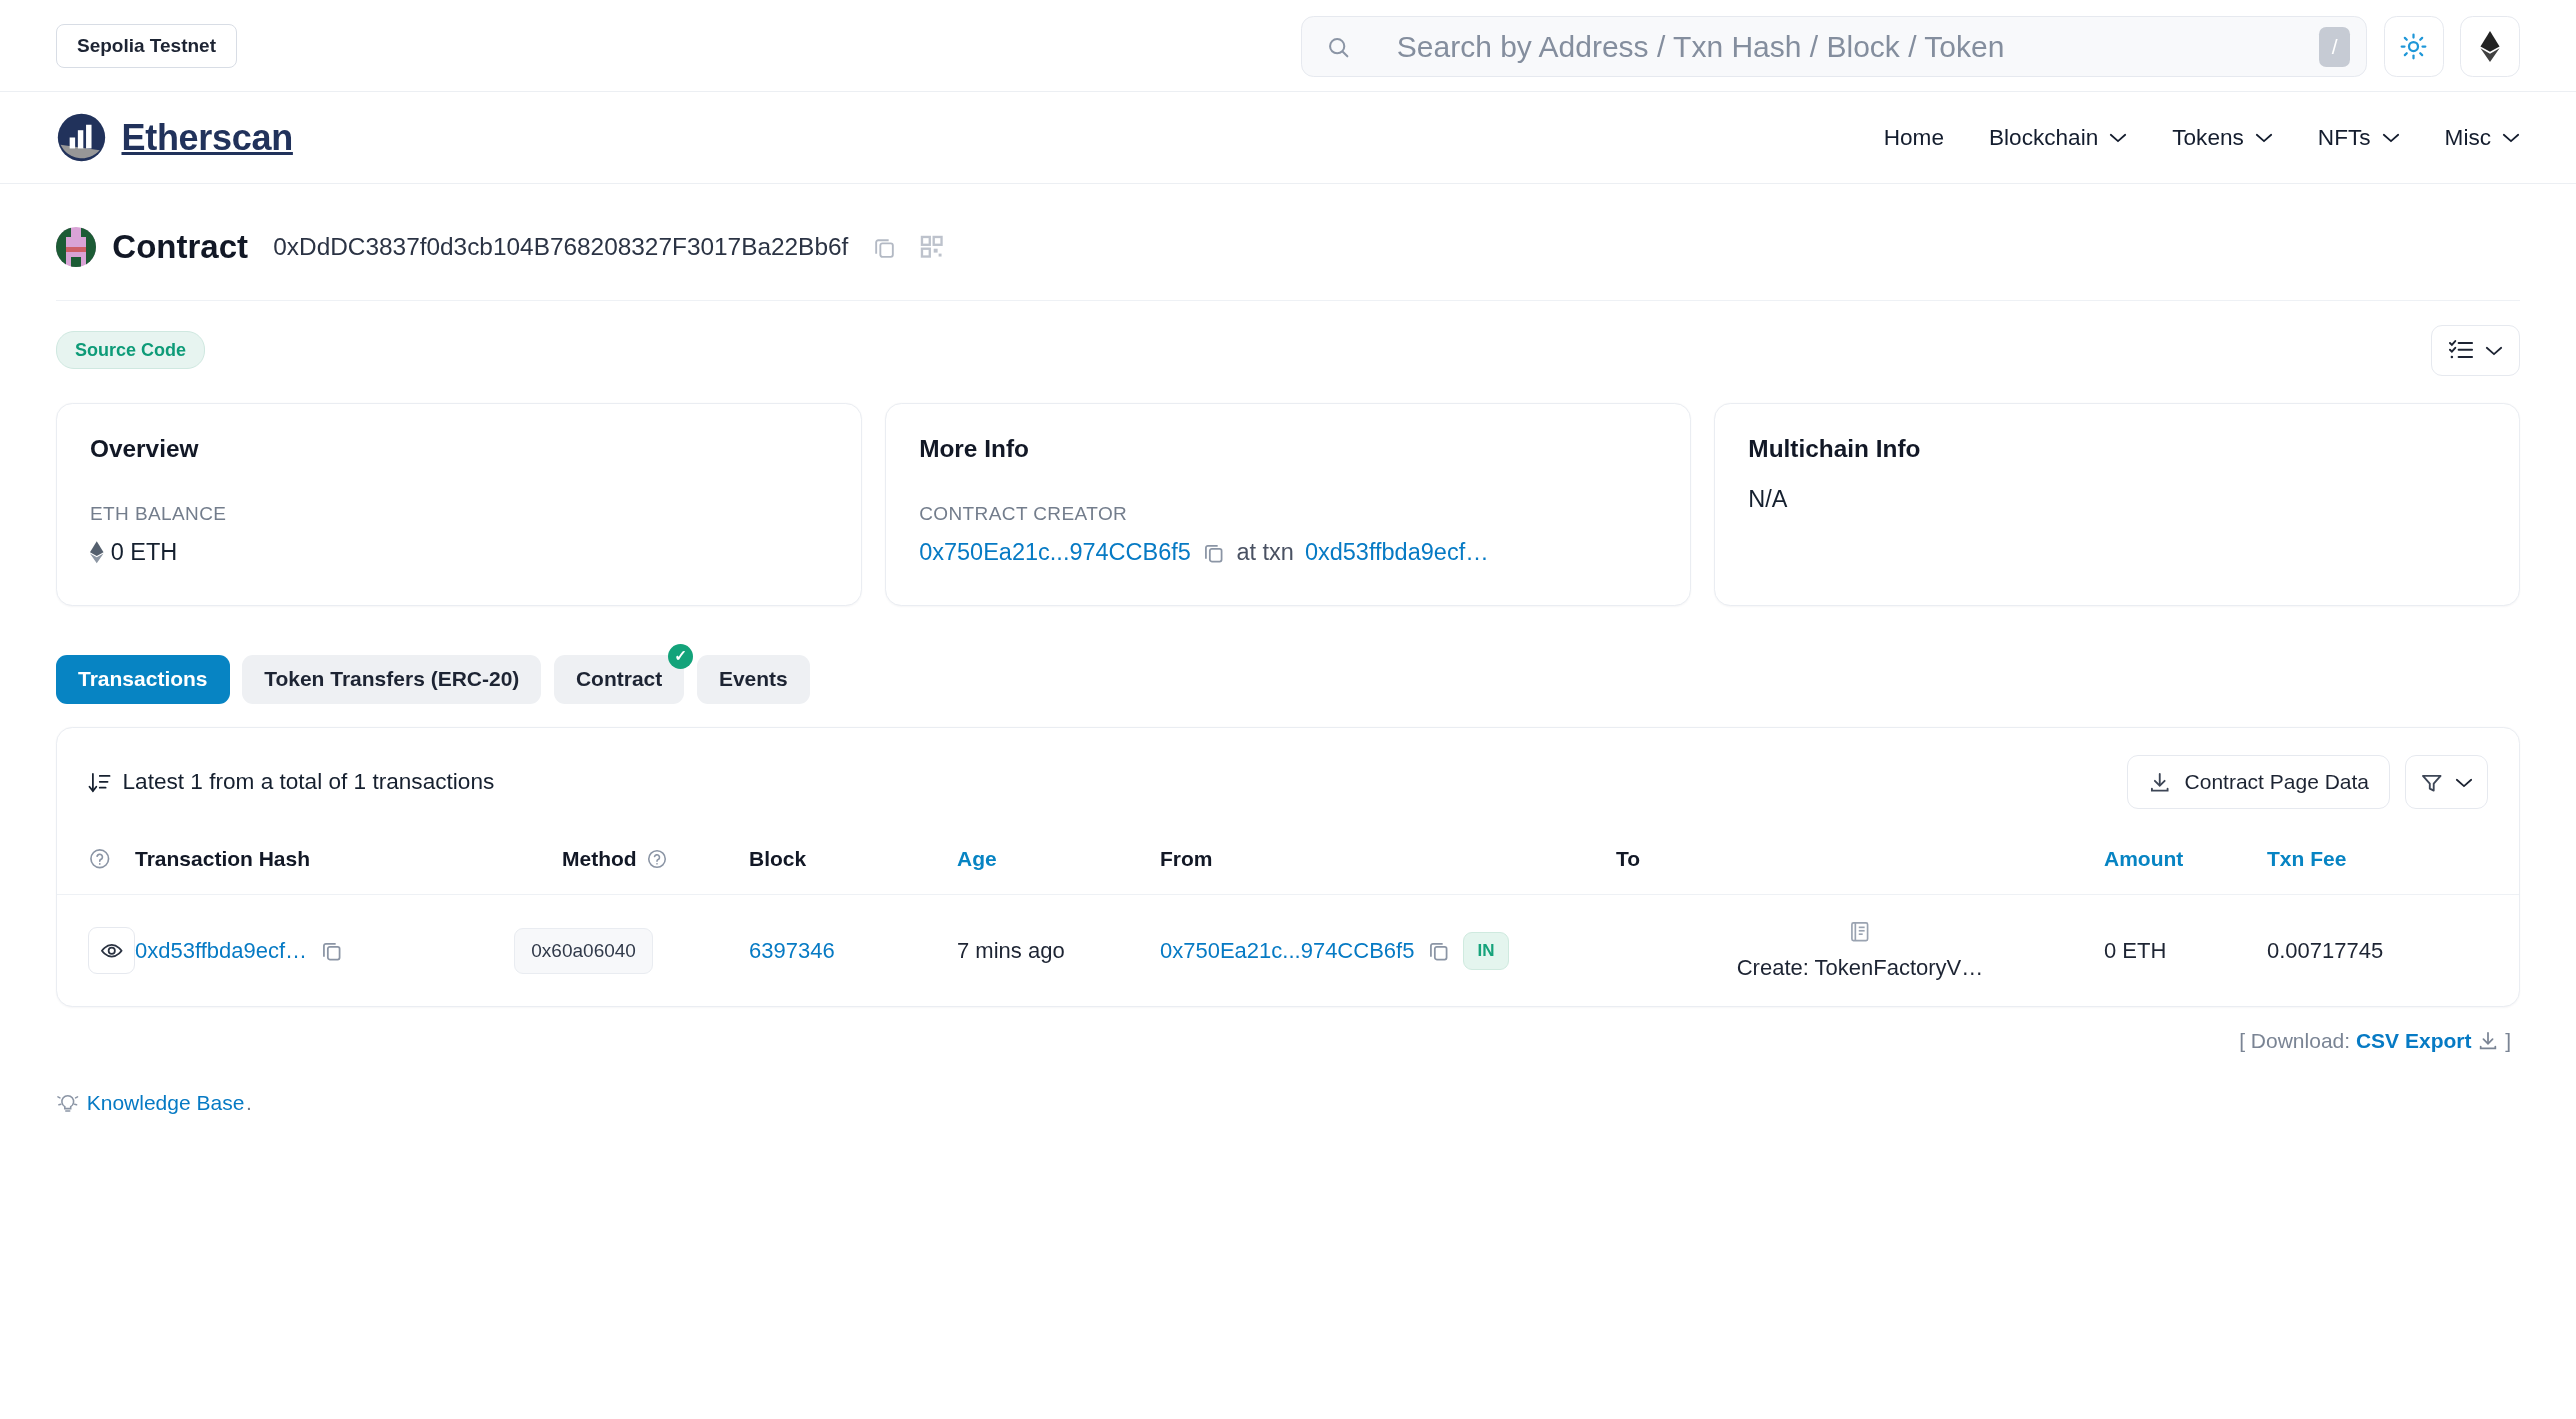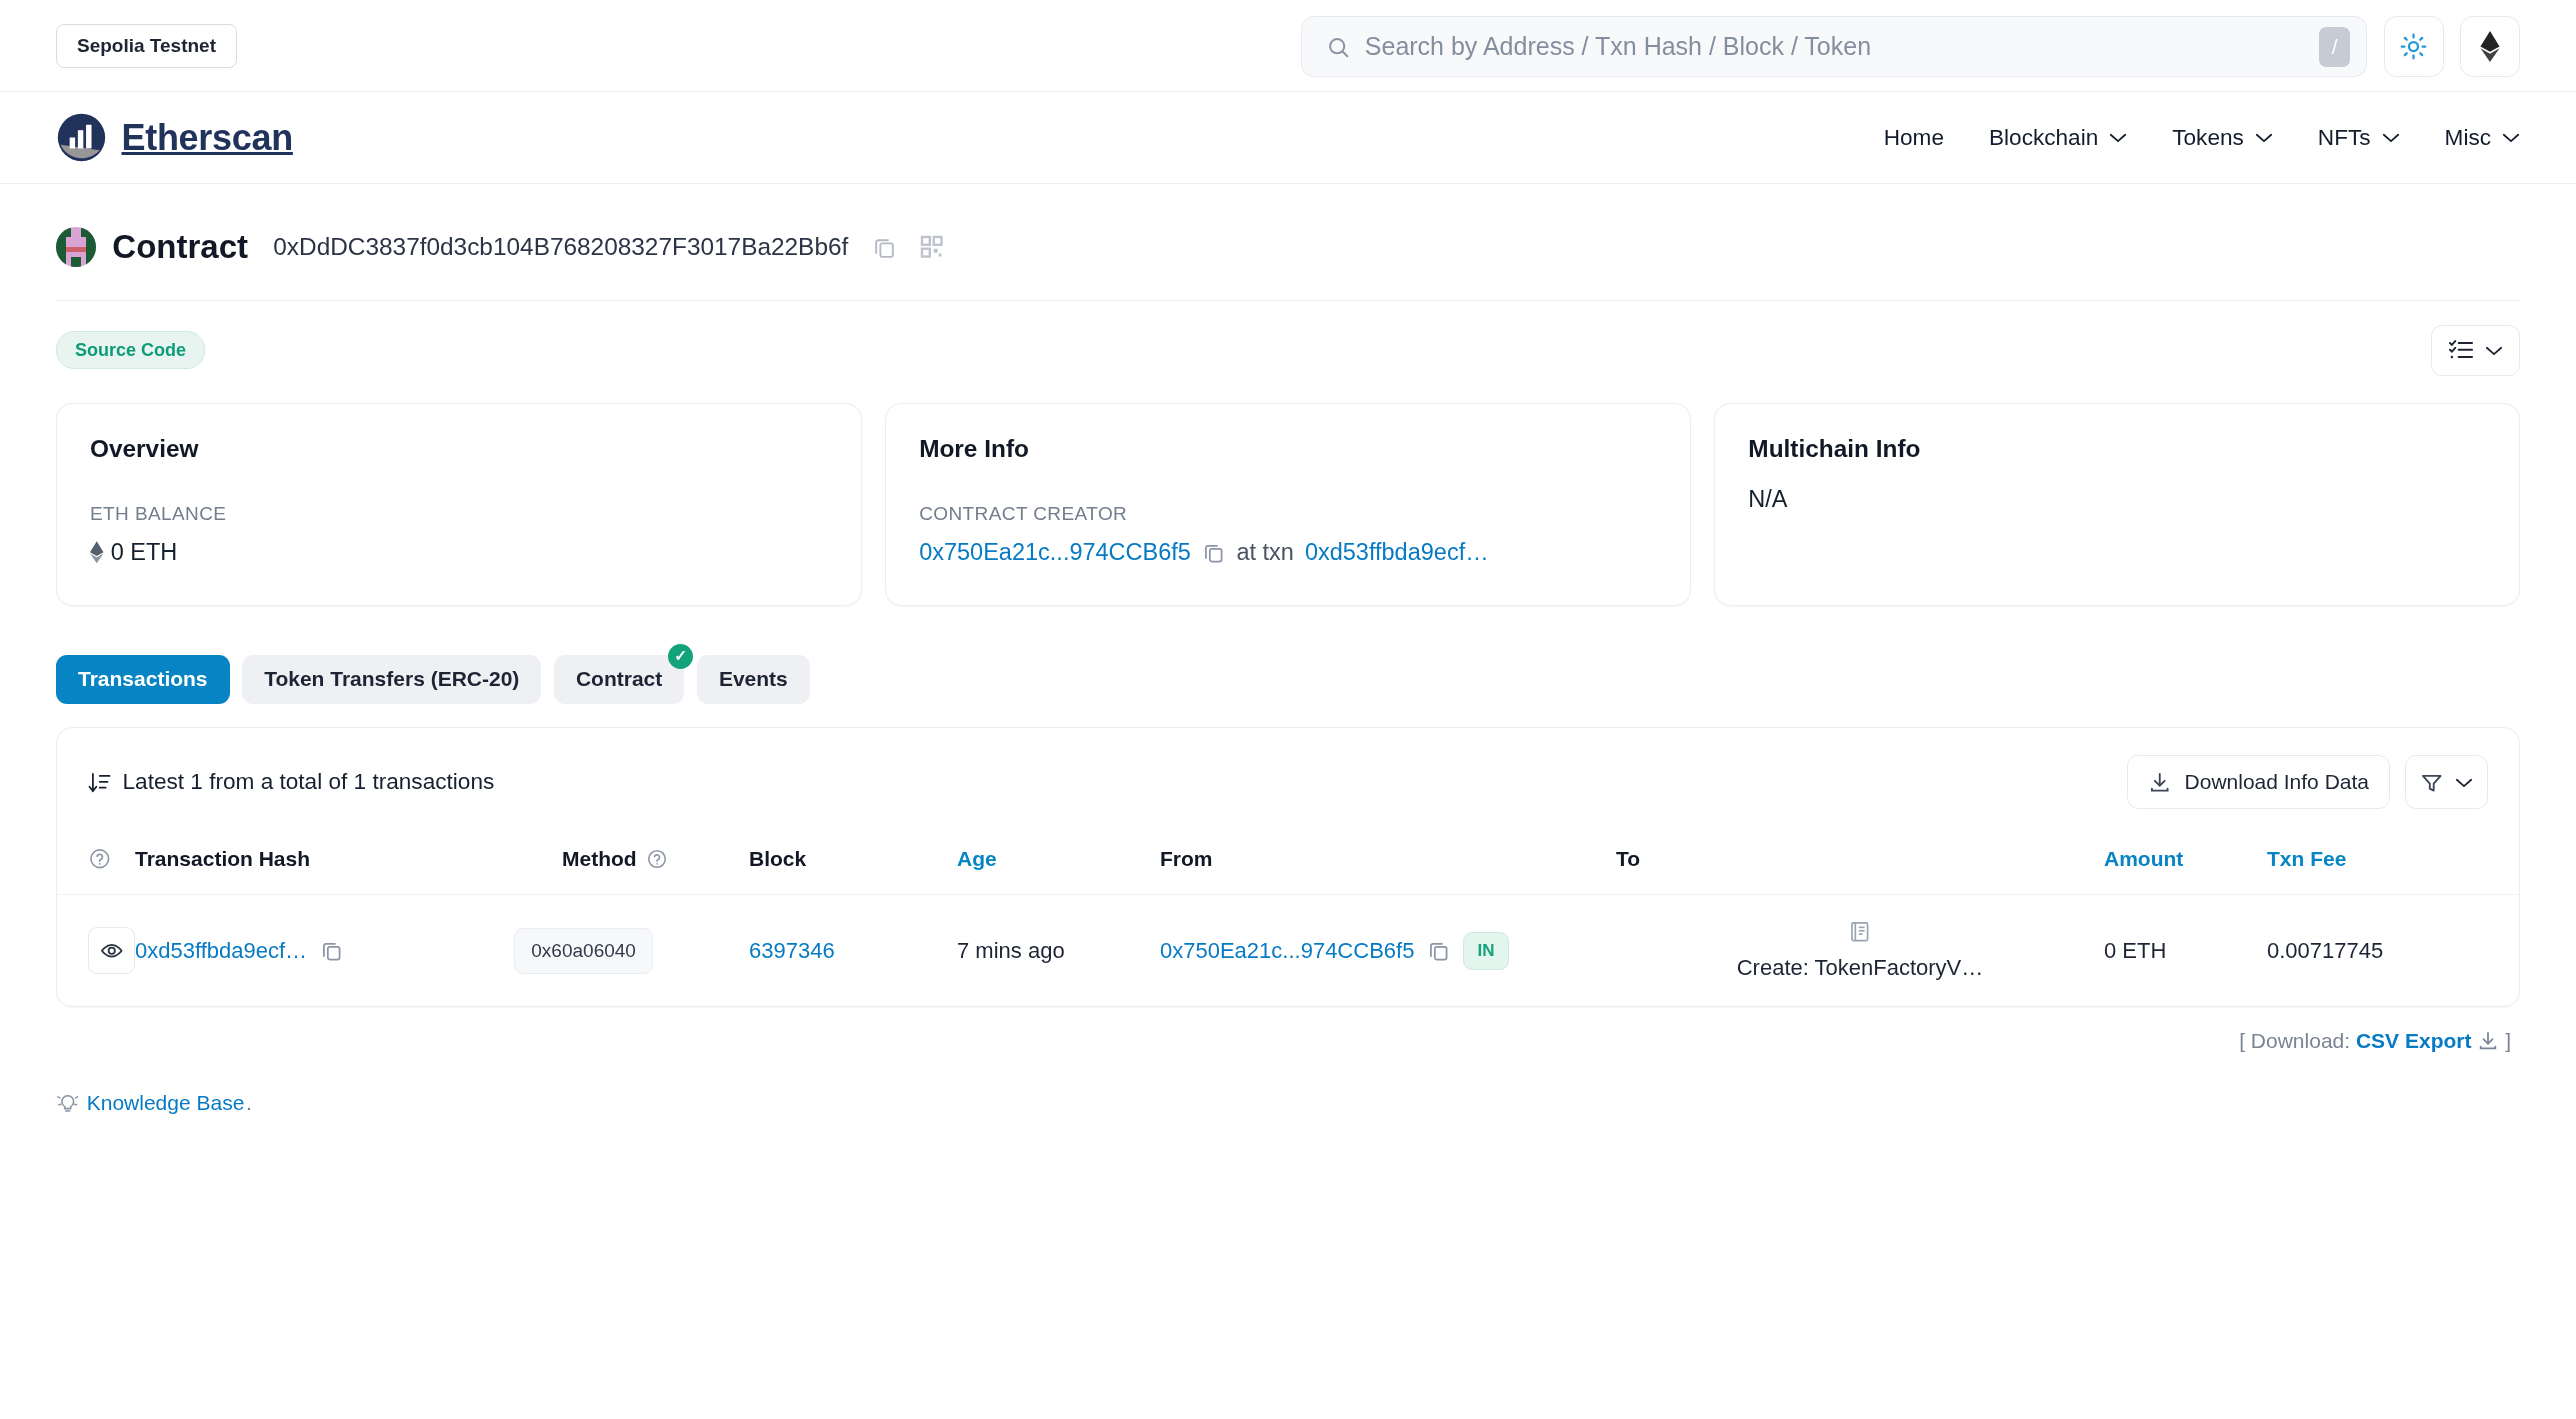--- a/index.html
+++ b/index.html
@@ -49,23 +49,24 @@
     display: flex;
     align-items: center;
     padding: 0 16.3px 0 23.5px;
     gap: 14.5px;
   }
   .search-input {
     flex: 1;
     border: none;
     outline: none;
     background: transparent;
-    font-size: 25px;
+    font-size: 30px;
     font-family: "Liberation Sans", sans-serif;
     color: #2c3443;
+    margin-left: 32px;
   }
   .search-input::placeholder { color: #848e9e; }
   .slash-key {
     background: #c6cbd4;
     color: #ffffff;
     border-radius: 7.2px;
     width: 31px;
     height: 40px;
     display: flex;
     align-items: center;
@@ -562,21 +563,21 @@
       </div>
       <div class="panel-head-right">
         <div class="btn-outline">
           <span>
             <svg width="23.5" height="23.5" viewBox="0 0 24 24" fill="none" stroke="#3d4656" stroke-width="1.9" stroke-linecap="round">
               <line x1="12" y1="3" x2="12" y2="14"></line>
                 <polyline points="7,10 12,15 17,10"></polyline>
               <path d="M4 18v2h16v-2"></path>
             </svg>
           </span>
-          <span>Download Info Data</span>
+          <span>Contract Page Data</span>
         </div>
         <div class="btn-square">
           <span>
             <svg width="23.5" height="23.5" viewBox="0 0 24 24" fill="none" stroke="#3d4656" stroke-width="1.9" stroke-linejoin="round">
               <polygon points="3,5 21,5 14,13 14,20 10,18 10,13"></polygon>
             </svg>
           </span>
           <span>
             <svg width="18" height="11" viewBox="0 0 20 12" fill="none" stroke="#1d2433" stroke-width="2" stroke-linecap="round">
                 <polyline points="2,3 10,10 18,3"></polyline>

